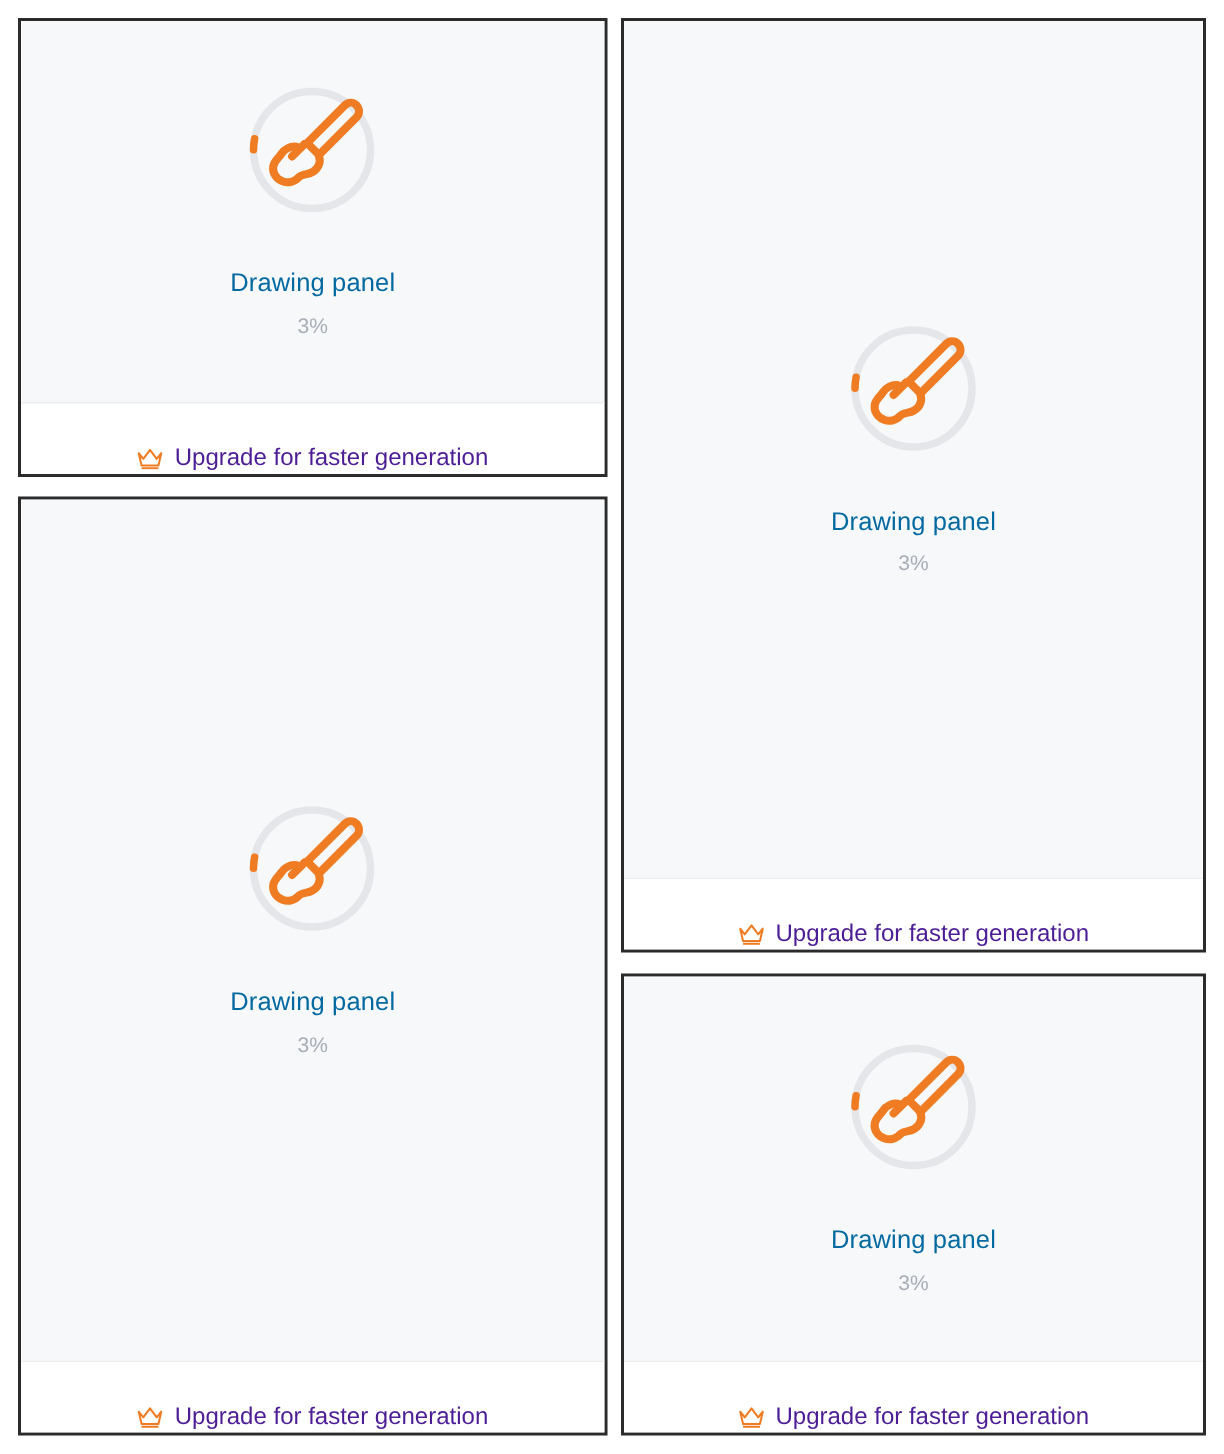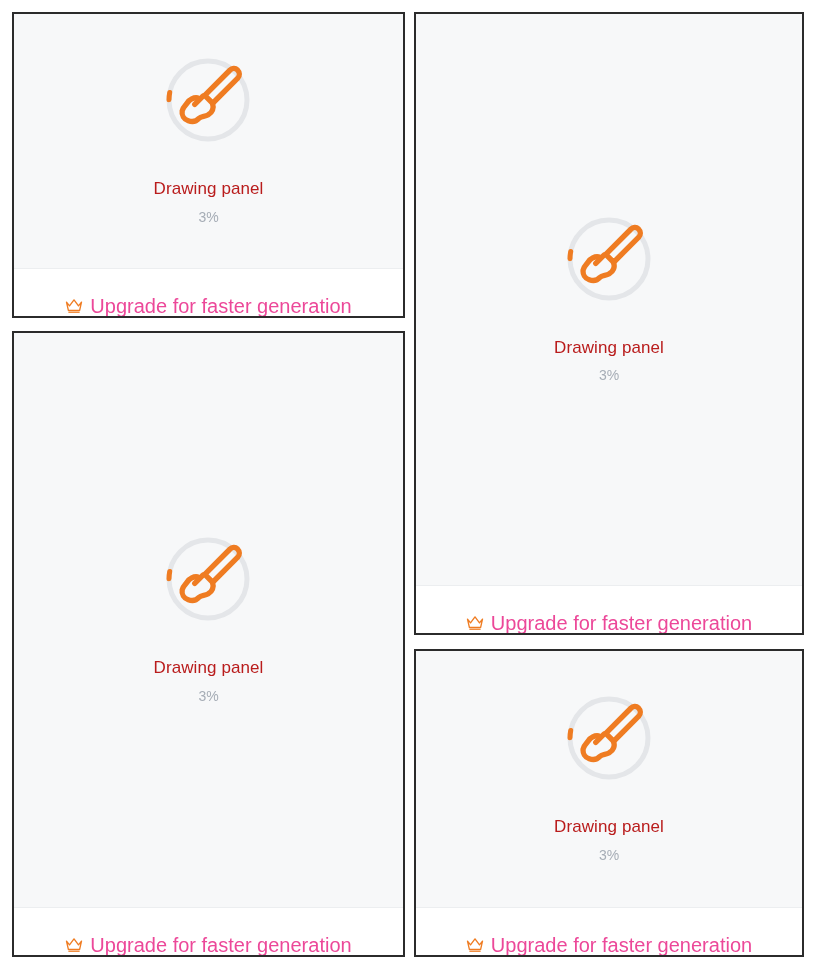--- a/index.html
+++ b/index.html
@@ -76,21 +76,21 @@
     left: 50%;
     top: 50%;
     transform: translate(-50%, -50%);
     width: 38px;
     height: 38px;
   }
 
   
   .loader-title {
     font-size: 17px;
-    color: #b91c1c;
+    color: #0369a1;
     letter-spacing: .1px;
     line-height: 1.2;
     text-align: center;
     margin-bottom: 9px;
   }
 
   .loader-percent {
     font-size: 14px;
     color: #a6adb6;
     text-align: center;
@@ -105,22 +105,22 @@
     display: flex;
     align-items: center;
     justify-content: center;
     gap: 7px;
     padding-top: 26px;
   }
 
   .crown-icon { width: 18px; height: 15px; flex: 0 0 auto; display: block; }
 
   .upgrade-label {
-    font-size: 20px;
-    color: #ec4899;
+    font-size: 16px;
+    color: #4c1d95;
     white-space: nowrap;
     line-height: 1;
   }
 </style>
 </head>
 <body>
 
 <div id="viewport-grid">
 
   <div class="preview-frame frame-1">

